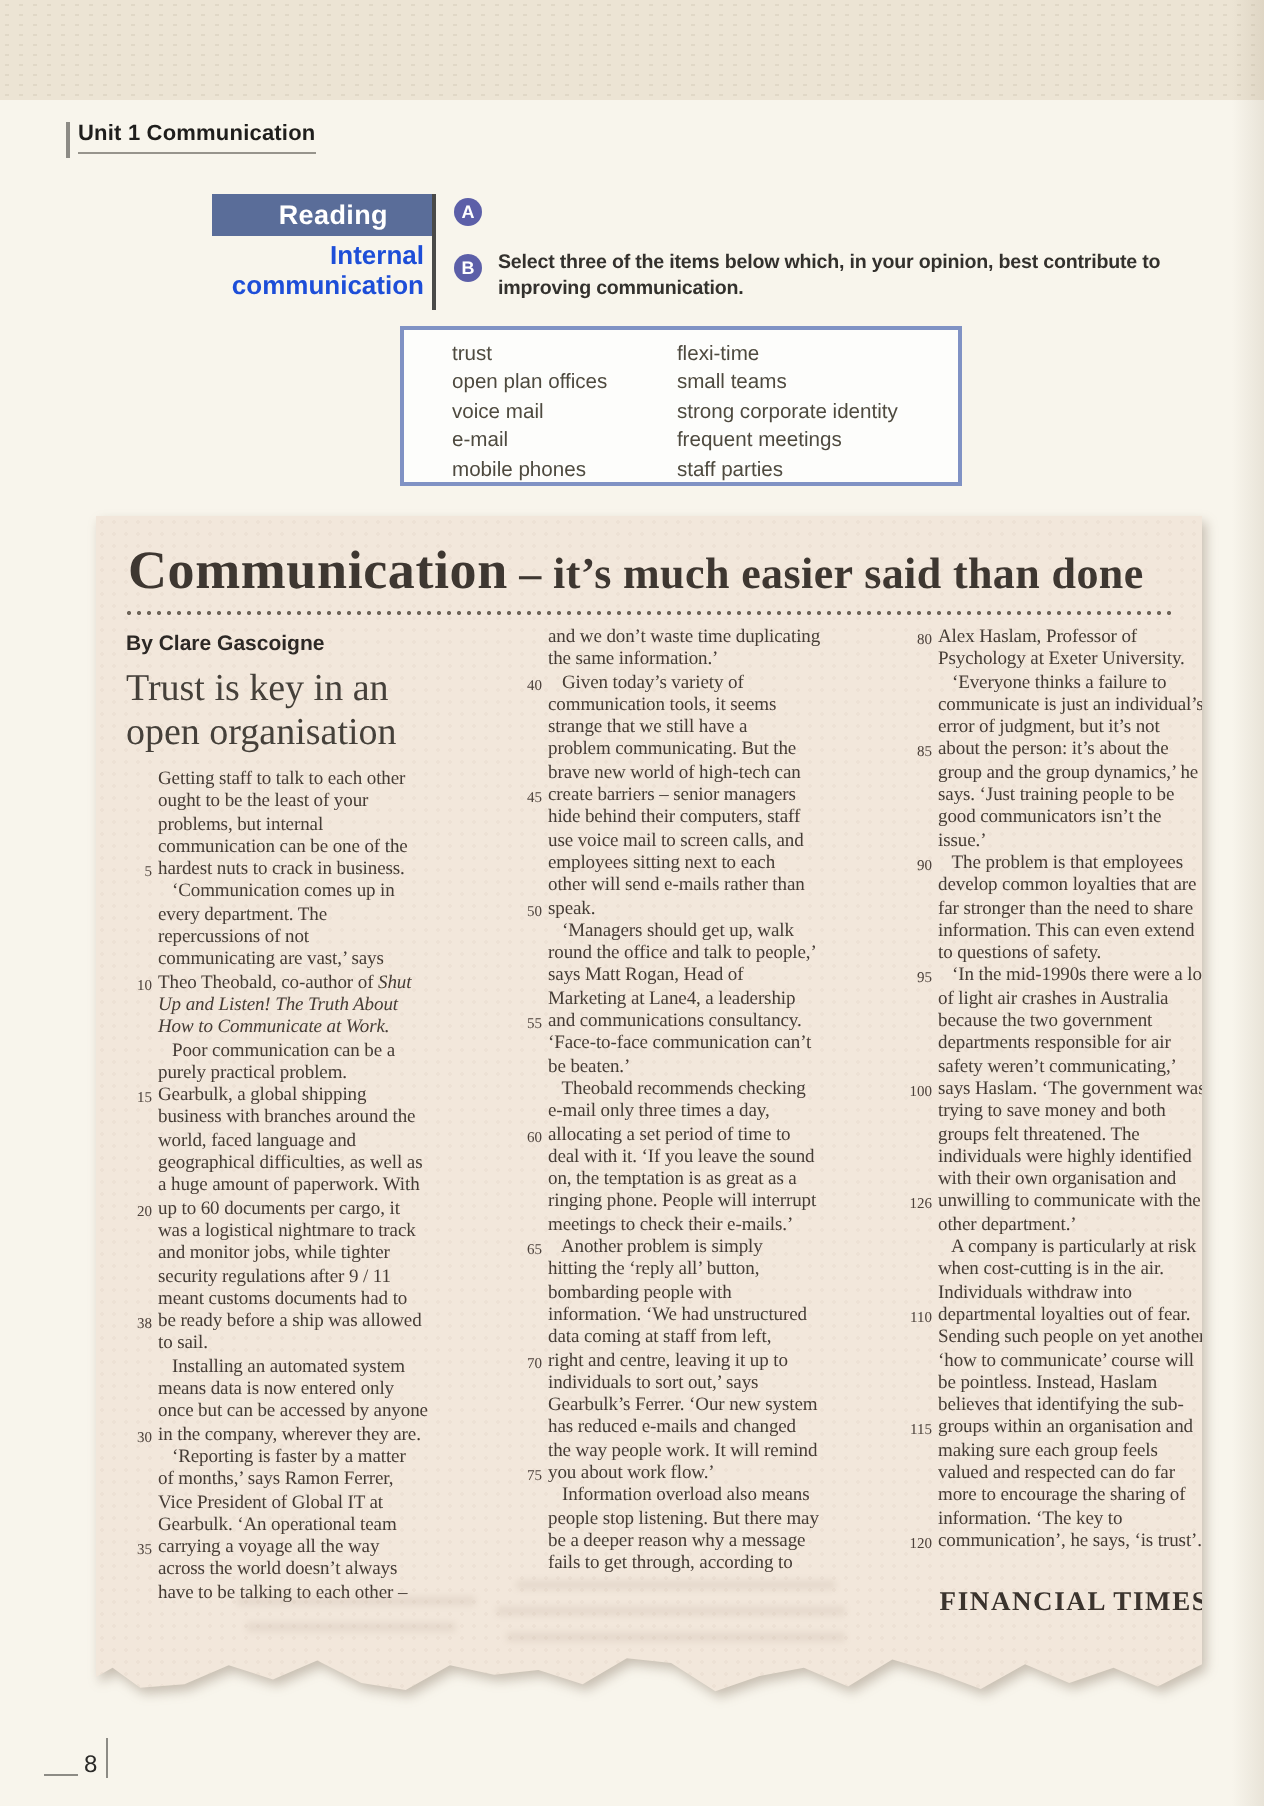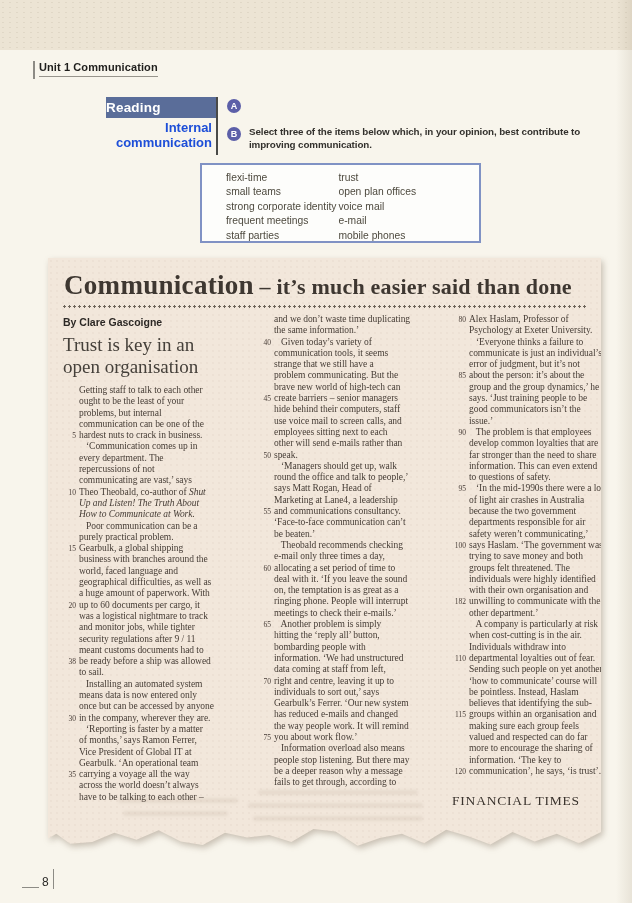--- a/index.html
+++ b/index.html
@@ -9,21 +9,21 @@
   .top-band{position:absolute;left:0;top:0;width:632px;height:50px;background:#ece4d4;
     background-image:radial-gradient(rgba(150,140,115,.14) 1px,transparent 1px);background-size:7px 5px;}
   .right-edge{position:absolute;right:0;top:0;bottom:0;width:16px;
     background:linear-gradient(to right,rgba(0,0,0,0),rgba(150,135,110,.16));pointer-events:none;}
   
   .unit{position:absolute;left:33px;top:61px;display:flex;align-items:flex-start;text-align:right;}
   .unit-bar{width:2px;height:18px;background:#8d8b85;margin-right:4px;}
   .unit-label{font-size:11px;font-weight:bold;color:#1f1e1c;padding-bottom:3px;border-bottom:1px solid #97948c;letter-spacing:.1px;}
   
   .tab{position:absolute;left:106px;top:97px;width:111px;height:21px;background:#5a6d99;
-       display:flex;align-items:center;justify-content:flex-start;padding-right:7px;box-sizing:border-box;}
+       display:flex;align-items:center;justify-content:flex-end;padding-right:23px;box-sizing:border-box;}
   .tab-label{color:#fff;font-weight:bold;font-size:13.5px;letter-spacing:.2px;}
   .tab-rule{position:absolute;left:216px;top:97px;width:2px;height:58px;background:#4a4a48;}
   .subtitle{position:absolute;left:40px;top:120px;width:172px;text-align:right;
             font-weight:bold;font-size:13px;line-height:15px;color:#1d4ed8;}
   
   .q-row{position:absolute;left:227px;display:flex;align-items:flex-start;}
   .q-a{top:98px;width:380px;}
   .q-b{top:126px;width:360px;}
   .badge{flex:none;width:14px;height:14px;border-radius:50%;background:#5c5fa8;color:#fff;
          font-size:9px;font-weight:bold;display:flex;align-items:center;justify-content:center;margin-right:8px;margin-top:1px;}
@@ -47,21 +47,21 @@
     background-image:radial-gradient(circle,#6e655a 1px,transparent 1.1px);background-size:5px 3px;background-position:0 50%;}
   .cols{display:flex;gap:25px;}
   .col{width:170px;flex:none;}
   .byline{font-family:"Liberation Sans",sans-serif;font-weight:bold;font-size:10.5px;color:#2c2825;margin:2px 0 6px 1px;}
   .subhead{font-size:19px;line-height:22px;color:#45403a;margin:0 0 7px 1px;font-weight:normal;}
   .aline{display:flex;line-height:11.3px;height:11.3px;}
   .lnum{flex:none;width:14px;padding-right:3px;text-align:right;font-size:7.5px;color:#4b403a;line-height:11.3px;}
   .ltxt{flex:1;font-size:9.5px;white-space:pre;letter-spacing:-.05px;}
   .ltxt span{white-space:pre;}
   .ital{font-style:italic;text-align:center;}
-  .source{font-weight:normal;font-size:13.5px;letter-spacing:.8px;color:#3a332d;text-align:left;margin-top:16px;}
+  .source{font-weight:bold;font-size:13.5px;letter-spacing:.8px;color:#3a332d;text-align:center;margin-top:16px;}
   
   .ghost{position:absolute;background:#97816e;opacity:.12;filter:blur(1.5px);height:5px;border-radius:2px;}
   .g1{left:210px;top:532px;width:160px;}
   .g2{left:200px;top:545px;width:175px;}
   .g3{left:205px;top:558px;width:170px;}
   .g4{left:70px;top:540px;width:120px;}
   .g5{left:75px;top:553px;width:105px;}
   
   .pageno{position:absolute;left:22px;top:869px;display:flex;align-items:flex-end;}
   .pageno-line{width:17px;height:1px;background:#8d8b85;margin-bottom:1px;}
@@ -91,32 +91,32 @@
 <div class="q-row q-a">
   <div class="badge">A</div>
 </div>
 <div class="q-row q-b">
   <div class="badge">B</div>
   <div class="q-text">Select three of the items below which, in your opinion, best contribute to improving communication.</div>
 </div>
 
 <div class="items-box">
   <div class="items-col">
+      <div>trust</div>
+      <div>open plan offices</div>
+      <div>voice mail</div>
+      <div>e-mail</div>
+      <div>mobile phones</div>
+    </div>
+  <div class="items-col">
       <div>flexi-time</div>
       <div>small teams</div>
       <div>strong corporate identity</div>
       <div>frequent meetings</div>
       <div>staff parties</div>
-    </div>
-  <div class="items-col">
-      <div>trust</div>
-      <div>open plan offices</div>
-      <div>voice mail</div>
-      <div>e-mail</div>
-      <div>mobile phones</div>
     </div>
 </div>
 
 <div class="paper-wrap">
   <div class="paper">
     <div class="headline">
       <span class="big">Communication</span><span class="rest"> – it’s much easier said than done</span>
     </div>
     <div class="dotted-rule"></div>
     <div class="cols">
@@ -545,21 +545,21 @@
             </div>
             <div class="aline">
               <span class="lnum"></span>
               <span class="ltxt"><span>individuals were highly identified</span></span>
             </div>
             <div class="aline">
               <span class="lnum"></span>
               <span class="ltxt"><span>with their own organisation and</span></span>
             </div>
             <div class="aline">
-              <span class="lnum">182</span>
+              <span class="lnum">126</span>
               <span class="ltxt"><span>unwilling to communicate with the</span></span>
             </div>
             <div class="aline">
               <span class="lnum"></span>
               <span class="ltxt"><span>other department.’</span></span>
             </div>
             <div class="aline">
               <span class="lnum"></span>
               <span class="ltxt"><span>   A company is particularly at risk</span></span>
             </div>

